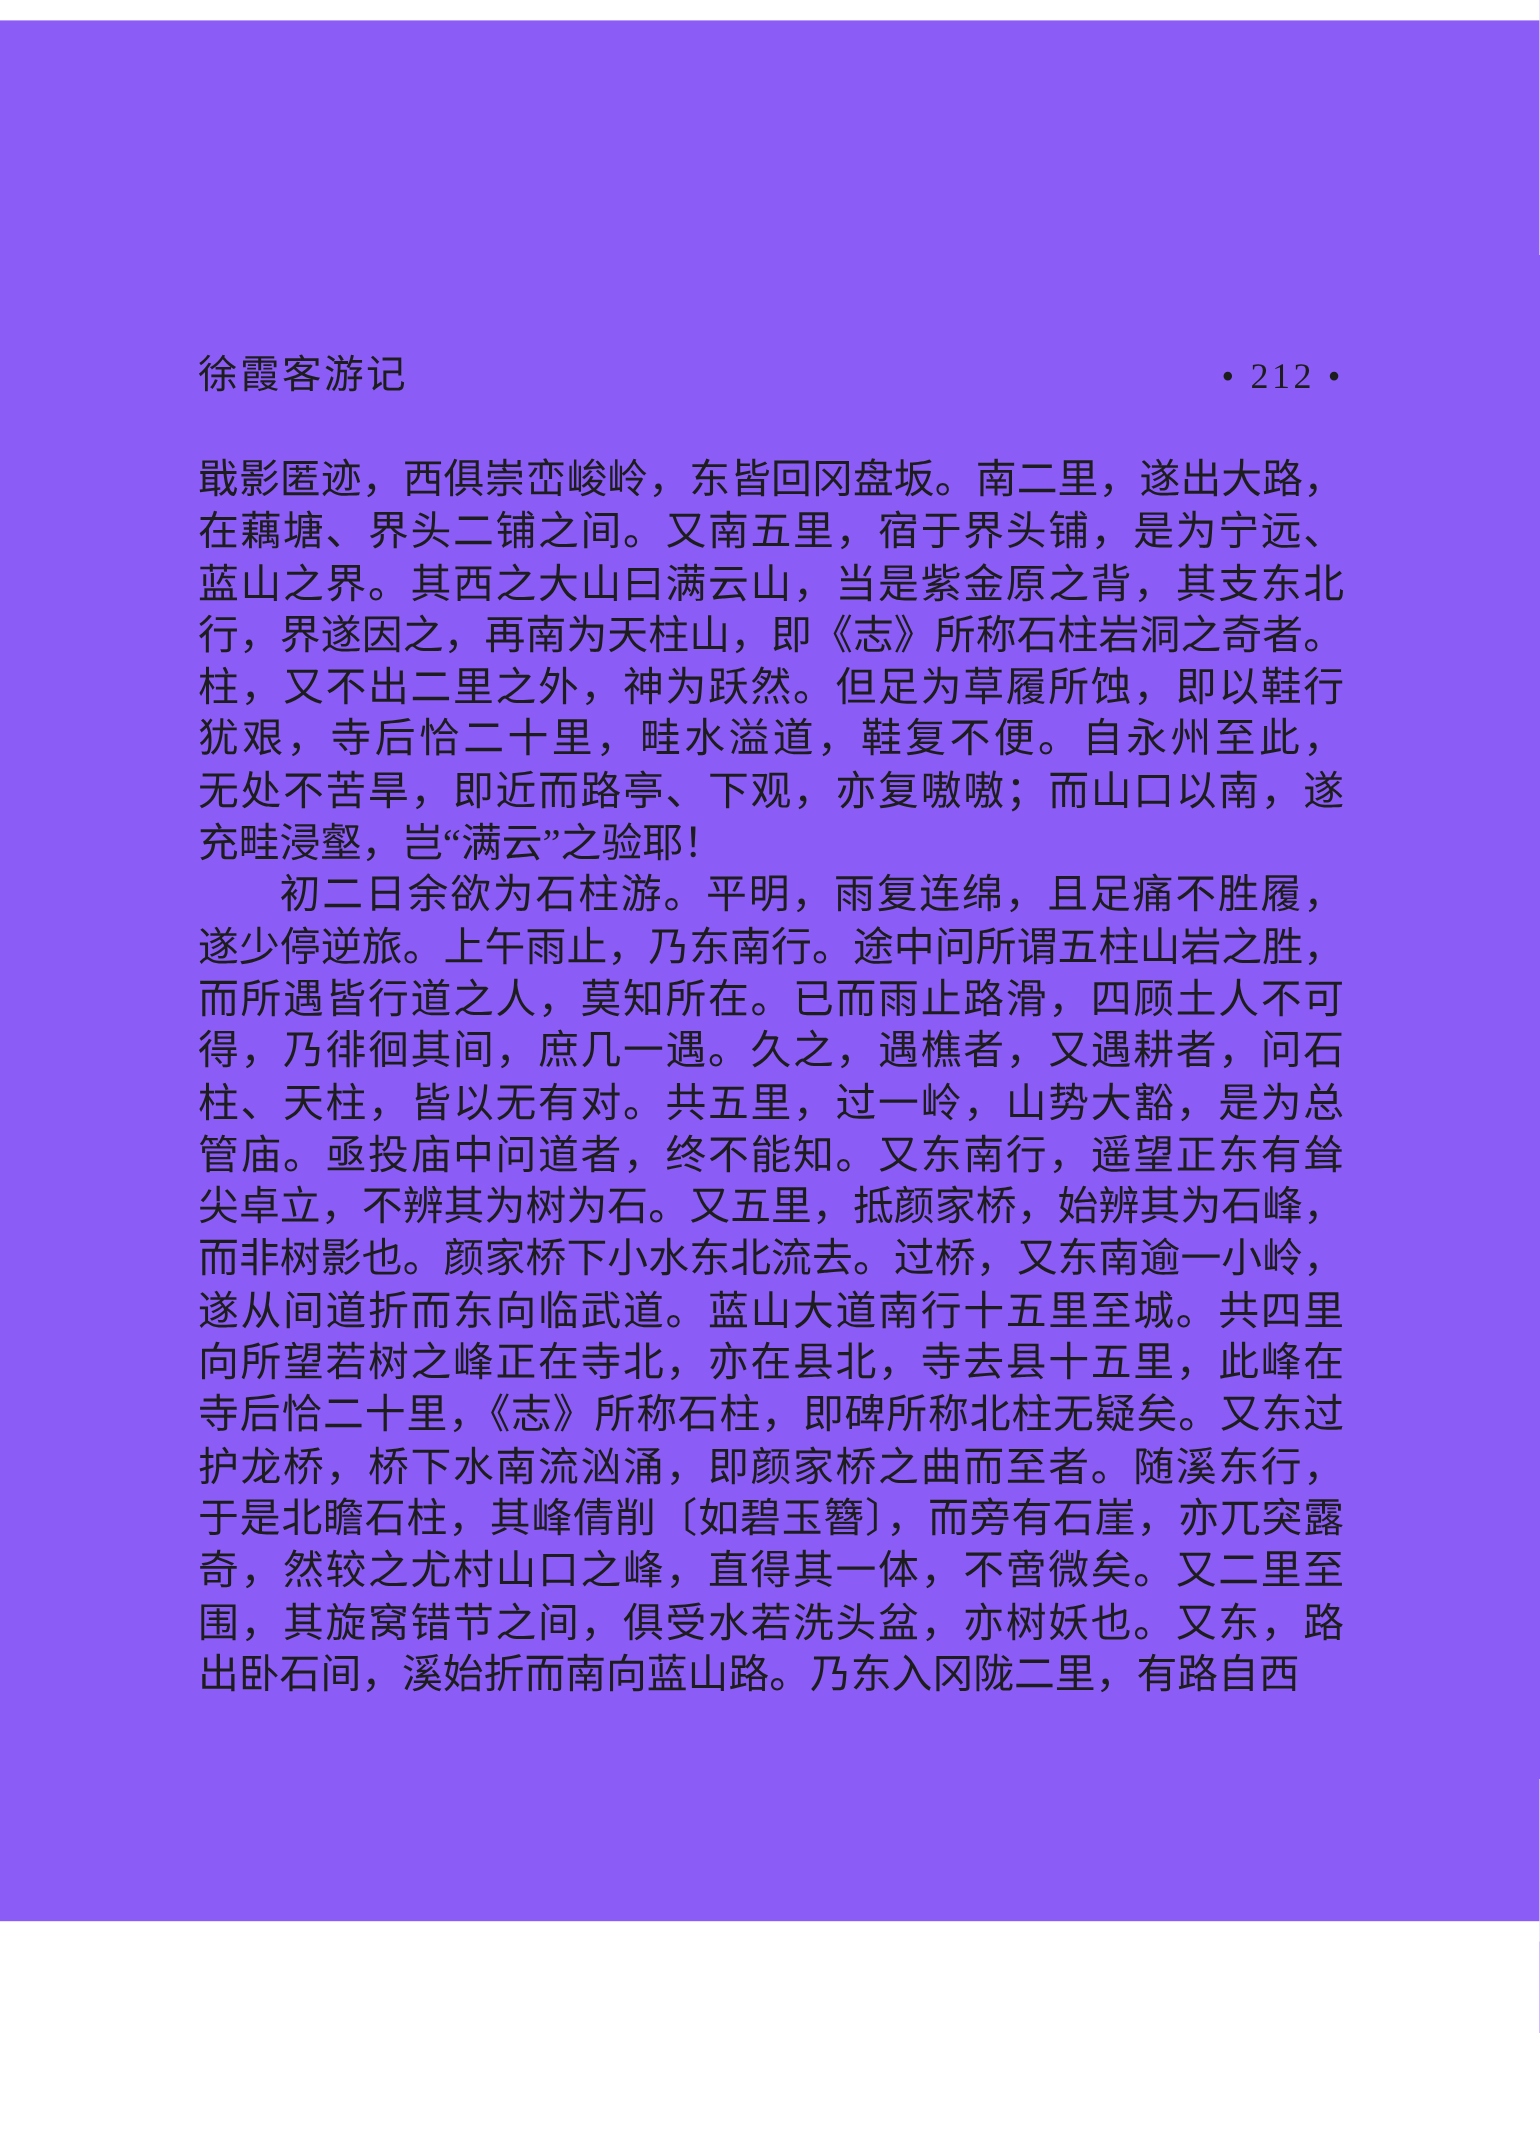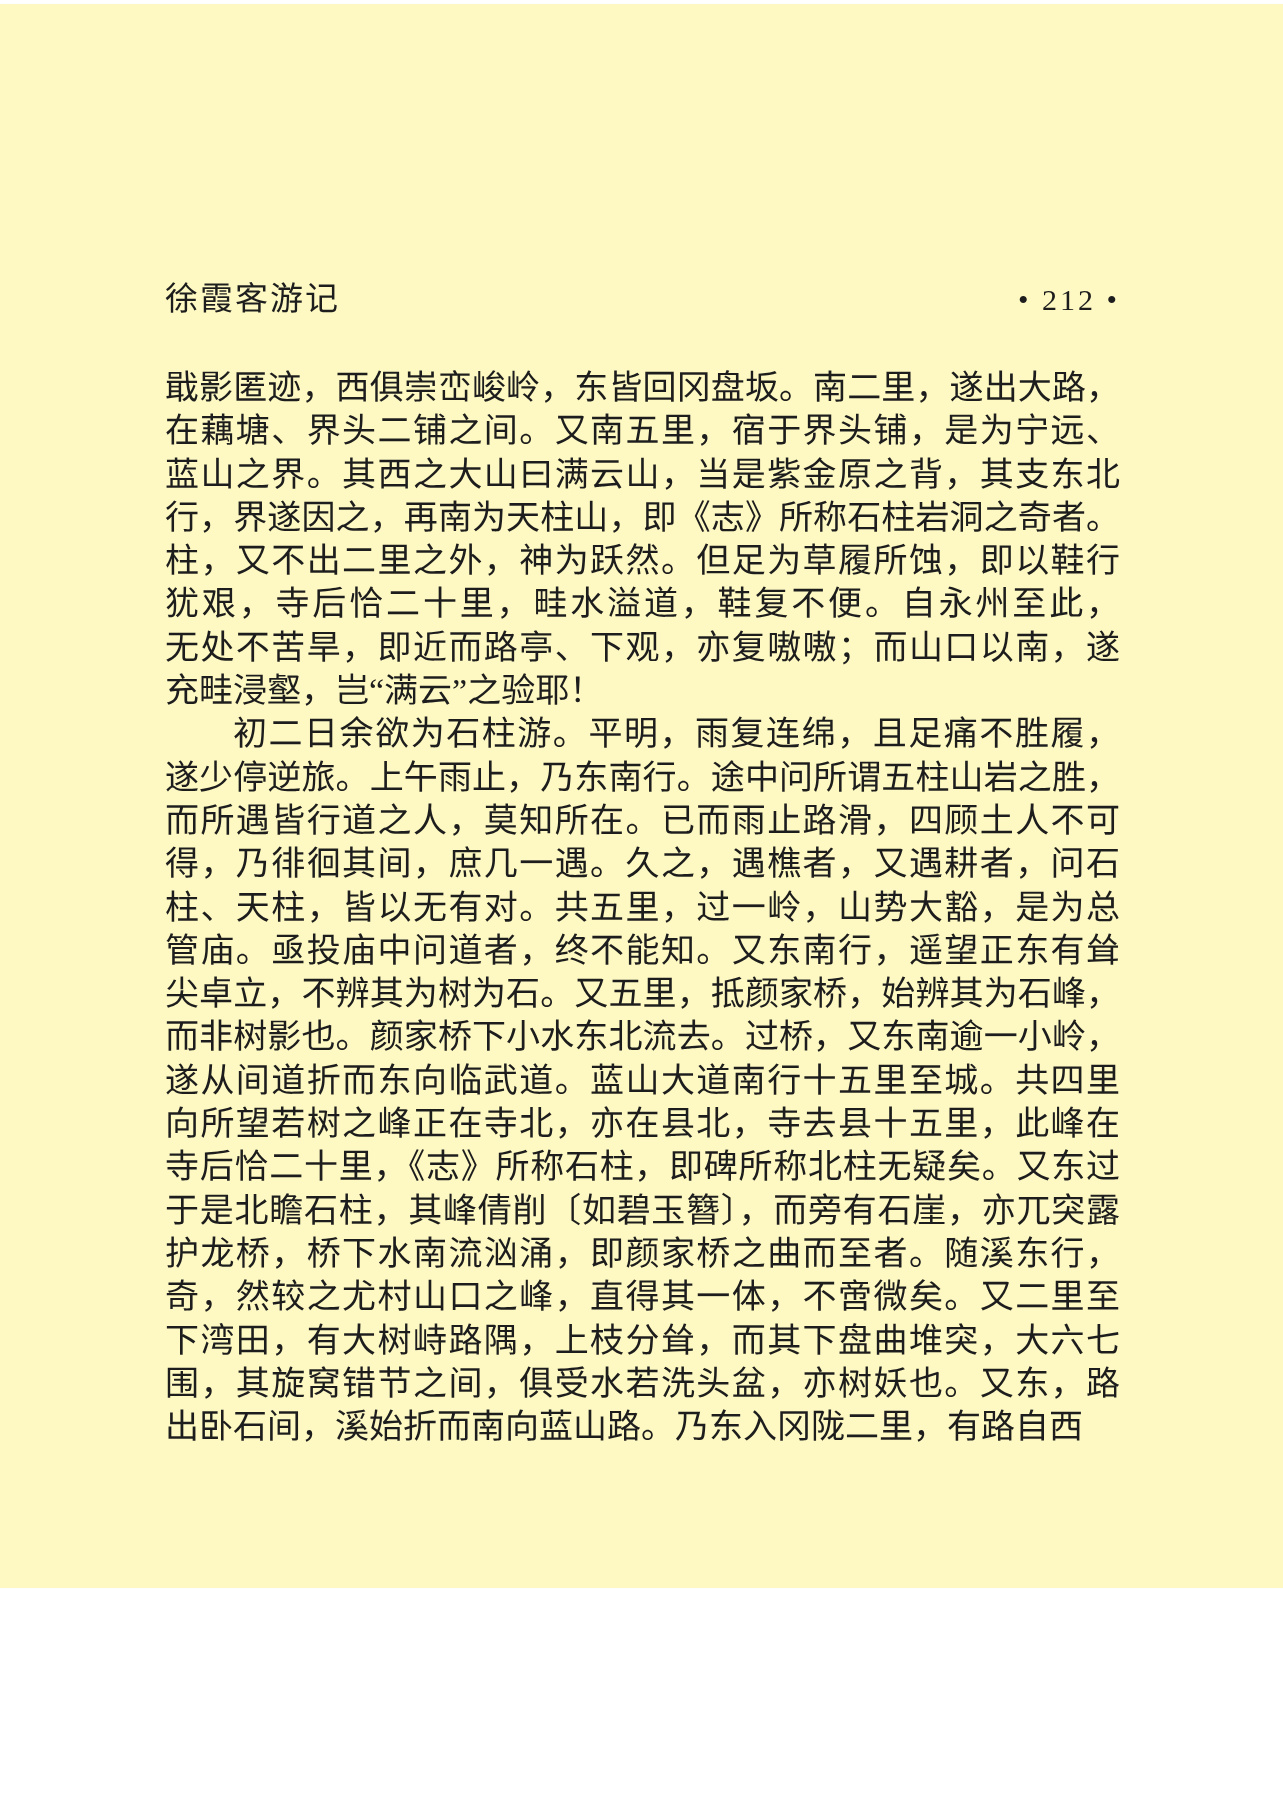--- a/index.html
+++ b/index.html
@@ -4,24 +4,24 @@
 <style>
   html, body {
     margin: 0;
     padding: 0;
     background: #ffffff;
   }
   .page {
     position: relative;
     width: 1283px;
     height: 1584px;
-    background: #fef9c3;
+    background: #8b5cf6;
     font-family: "Liberation Serif", "DejaVu Serif", serif;
     color: #1d1d1d;
-    margin: 4px auto;
+    margin: 17px auto;
     overflow: hidden;
   }
   .header {
     position: absolute;
     left: 165px;
     right: 163px;
     top: 268px;
     display: flex;
     justify-content: space-between;
     align-items: baseline;
@@ -82,21 +82,20 @@
         <div class="line">遂少停逆旅。上午雨止，乃东南行。途中问所谓五柱山岩之胜，</div>
         <div class="line">而所遇皆行道之人，莫知所在。已而雨止路滑，四顾土人不可</div>
         <div class="line">得，乃徘徊其间，庶几一遇。久之，遇樵者，又遇耕者，问石</div>
         <div class="line">柱、天柱，皆以无有对。共五里，过一岭，山势大豁，是为总</div>
         <div class="line">管庙。亟投庙中问道者，终不能知。又东南行，遥望正东有耸</div>
         <div class="line">尖卓立，不辨其为树为石。又五里，抵颜家桥，始辨其为石峰，</div>
         <div class="line">而非树影也。颜家桥下小水东北流去。过桥，又东南逾一小岭，</div>
         <div class="line">遂从间道折而东向临武道。蓝山大道南行十五里至城。共四里</div>
         <div class="line">向所望若树之峰正在寺北，亦在县北，寺去县十五里，此峰在</div>
         <div class="line">寺后恰二十里，《志》所称石柱，即碑所称北柱无疑矣。又东过</div>
+        <div class="line">护龙桥，桥下水南流汹涌，即颜家桥之曲而至者。随溪东行，</div>
         <div class="line">于是北瞻石柱，其峰倩削〔如碧玉簪〕，而旁有石崖，亦兀突露</div>
-        <div class="line">护龙桥，桥下水南流汹涌，即颜家桥之曲而至者。随溪东行，</div>
         <div class="line">奇，然较之尤村山口之峰，直得其一体，不啻微矣。又二里至</div>
-        <div class="line">下湾田，有大树峙路隅，上枝分耸，而其下盘曲堆突，大六七</div>
         <div class="line">围，其旋窝错节之间，俱受水若洗头盆，亦树妖也。又东，路</div>
         <div class="line last-line">出卧石间，溪始折而南向蓝山路。乃东入冈陇二里，有路自西</div>
       </div>
     </div>
 </div>
 
 </body></html>

